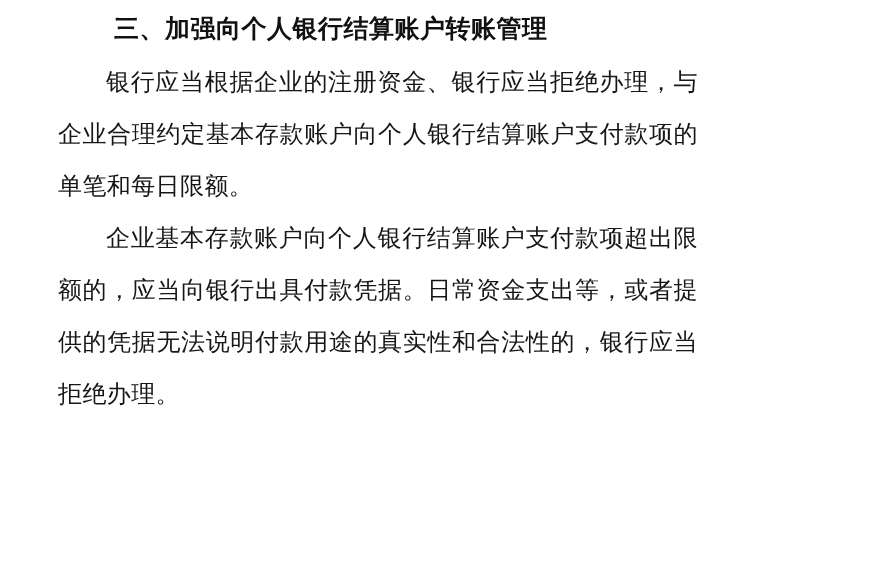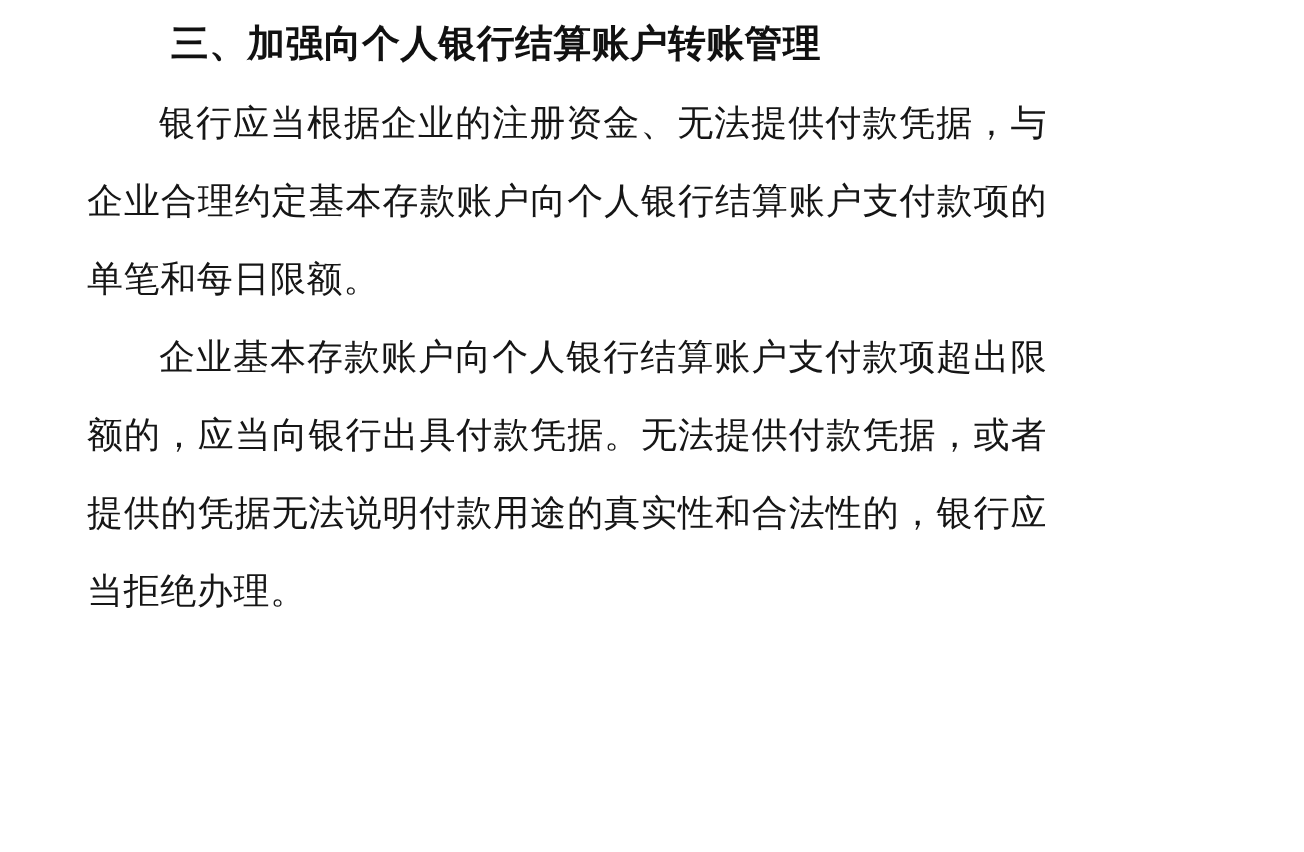--- a/index.html
+++ b/index.html
@@ -43,15 +43,15 @@
   }
   .doc-paragraph + .doc-paragraph {
     margin-top: 0;
   }
 </style>
 </head>
 <body>
 
 <div class="page">
   <h1 class="doc-heading">三、加强向个人银行结算账户转账管理</h1>
-  <p class="doc-paragraph">银行应当根据企业的注册资金、无法提供付款凭据，与企业合理约定基本存款账户向个人银行结算账户支付款项的单笔和每日限额。</p>
-  <p class="doc-paragraph">企业基本存款账户向个人银行结算账户支付款项超出限额的，应当向银行出具付款凭据。无法提供付款凭据，或者提供的凭据无法说明付款用途的真实性和合法性的，银行应当拒绝办理。</p>
+  <p class="doc-paragraph">银行应当根据企业的注册资金、银行应当拒绝办理，与企业合理约定基本存款账户向个人银行结算账户支付款项的单笔和每日限额。</p>
+  <p class="doc-paragraph">企业基本存款账户向个人银行结算账户支付款项超出限额的，应当向银行出具付款凭据。日常资金支出等，或者提供的凭据无法说明付款用途的真实性和合法性的，银行应当拒绝办理。</p>
 </div>
 
 </body></html>

